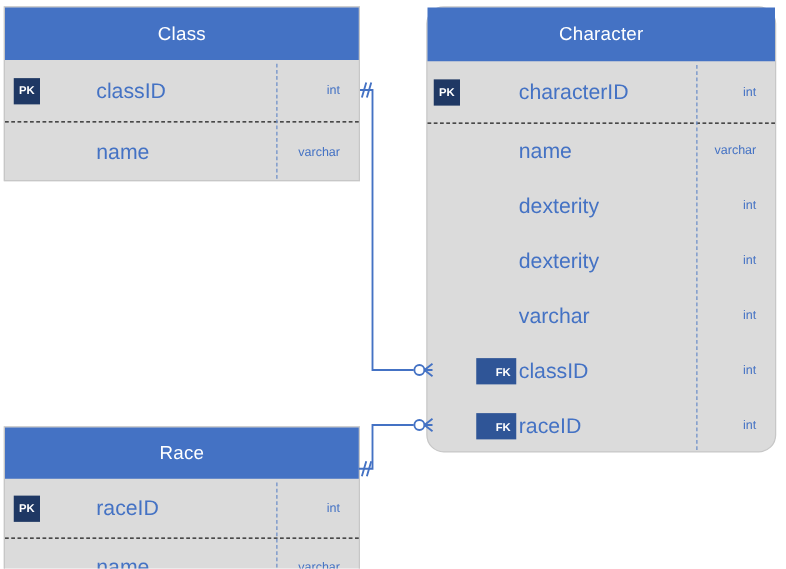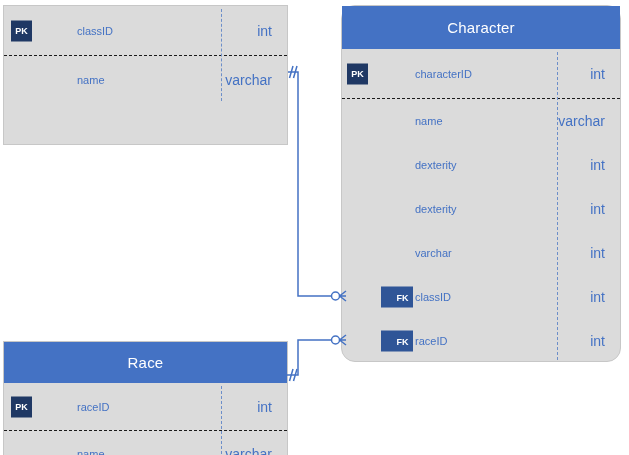--- a/index.html
+++ b/index.html
@@ -26,25 +26,25 @@
     position:absolute; top:50%; transform:translateY(-50%);
     width:21px; height:21px;
     display:flex; align-items:center; justify-content:center;
     color:var(--badge-text, #ffffff); font-size:9px; font-weight:bold;
   }
   .badge.pk { left:7px;  background:var(--pk-badge, #1f3864); }
   .badge.fk { left:39px; background:var(--fk-badge, #2f5597);padding-left:11px; }
   #entity-character .badge.pk { left:5px; }
   .field {
     position:absolute; left:73px; top:50%; transform:translateY(-50%);
-    font-size:11px; color:var(--text, #4472c4); white-space:nowrap;
+    font-size:17px; color:var(--text, #4472c4); white-space:nowrap;
   }
   .dtype {
     position:absolute; right:15px; top:50%; transform:translateY(-50%);
-    font-size:14px; color:var(--text, #4472c4); white-space:nowrap;
+    font-size:10px; color:var(--text, #4472c4); white-space:nowrap;
   }
   .col-divider {
     position:absolute; top:3px; bottom:3px; width:0;
     border-left:1px dashed var(--divider, #6c8ec9);
   }
 
   
   #entity-class { left:3px; top:5px; width:285px; height:140px; }
   #entity-class .entity-header { height:42px; }
   #entity-class .erow-0 { height:50px; }
@@ -67,20 +67,23 @@
   .overlay g { pointer-events:stroke; }
   .conn { fill:none; stroke:var(--connector, #4472c4); stroke-width:1.5; }
   .conn-circle { fill:#ffffff; stroke:var(--connector, #4472c4); stroke-width:1.5; }
 </style>
 </head>
 <body>
 
 <div class="canvas">
 
   <div class="entity" id="entity-class">
+    <div class="entity-header">
+      <span>Class</span>
+    </div>
     <div class="entity-body">
       <div class="erow erow-0 has-sep">
         <span class="badge pk">PK</span>
         <span class="field">classID</span>
         <span class="dtype">int</span>
       </div>
       <div class="erow erow-1">
         <span class="field">name</span>
         <span class="dtype">varchar</span>
       </div>

